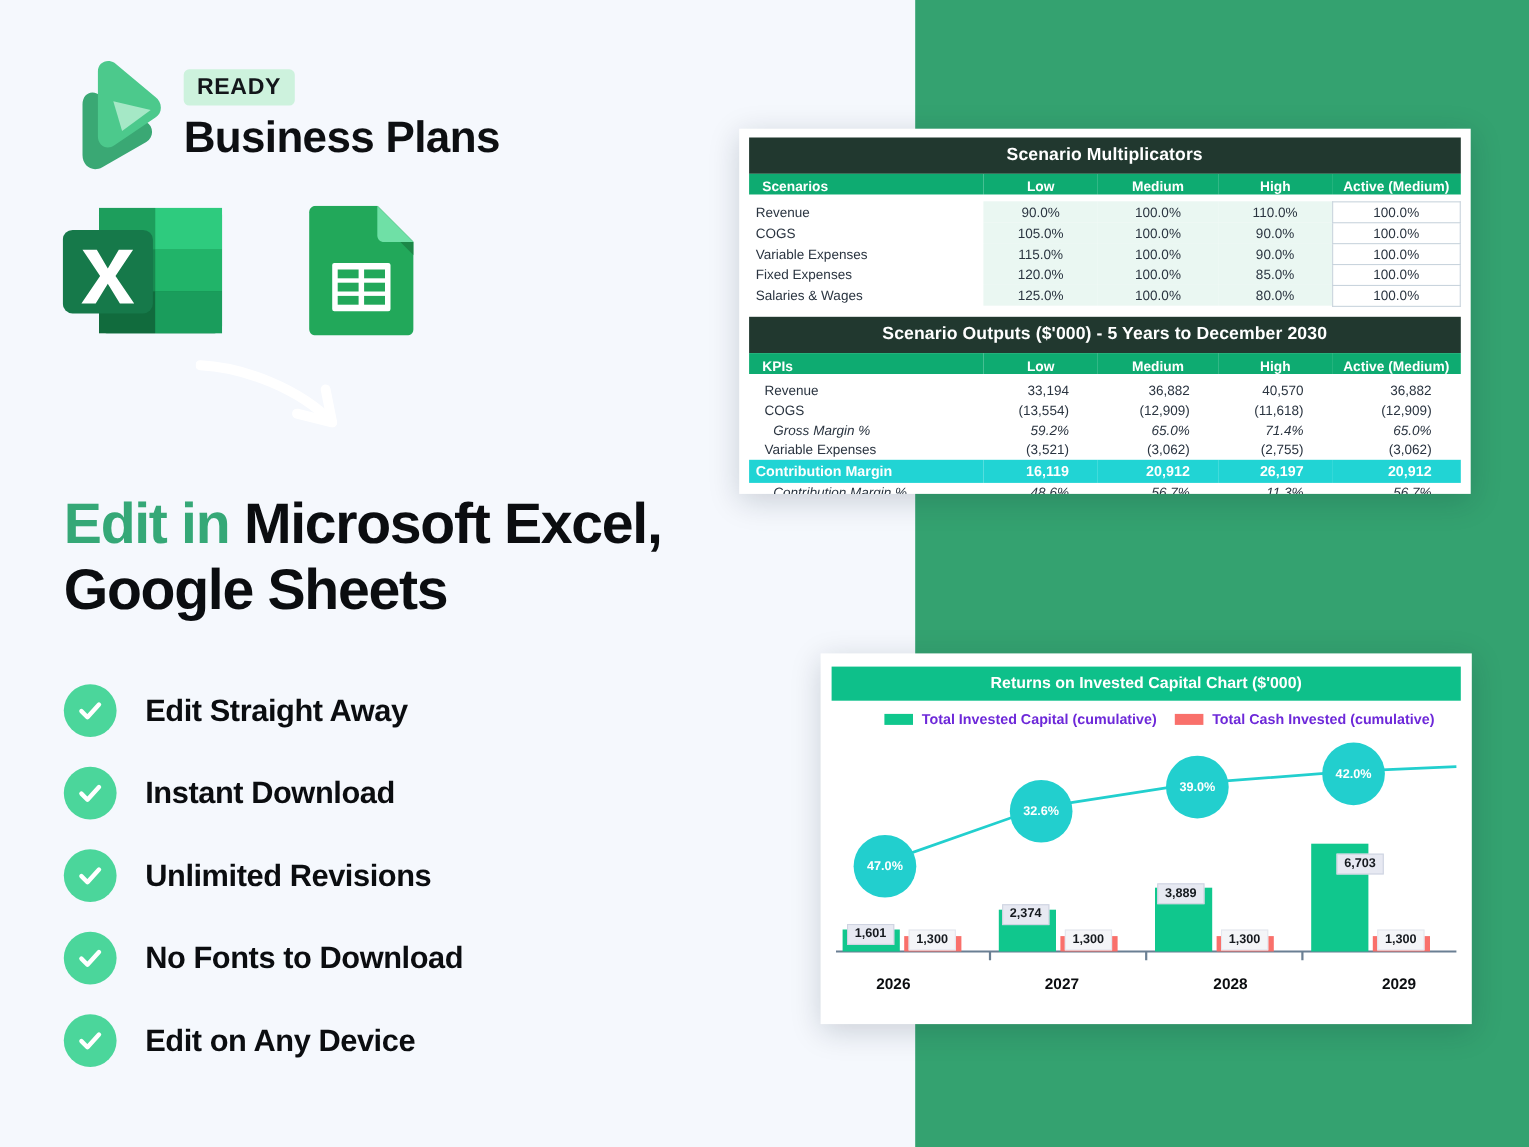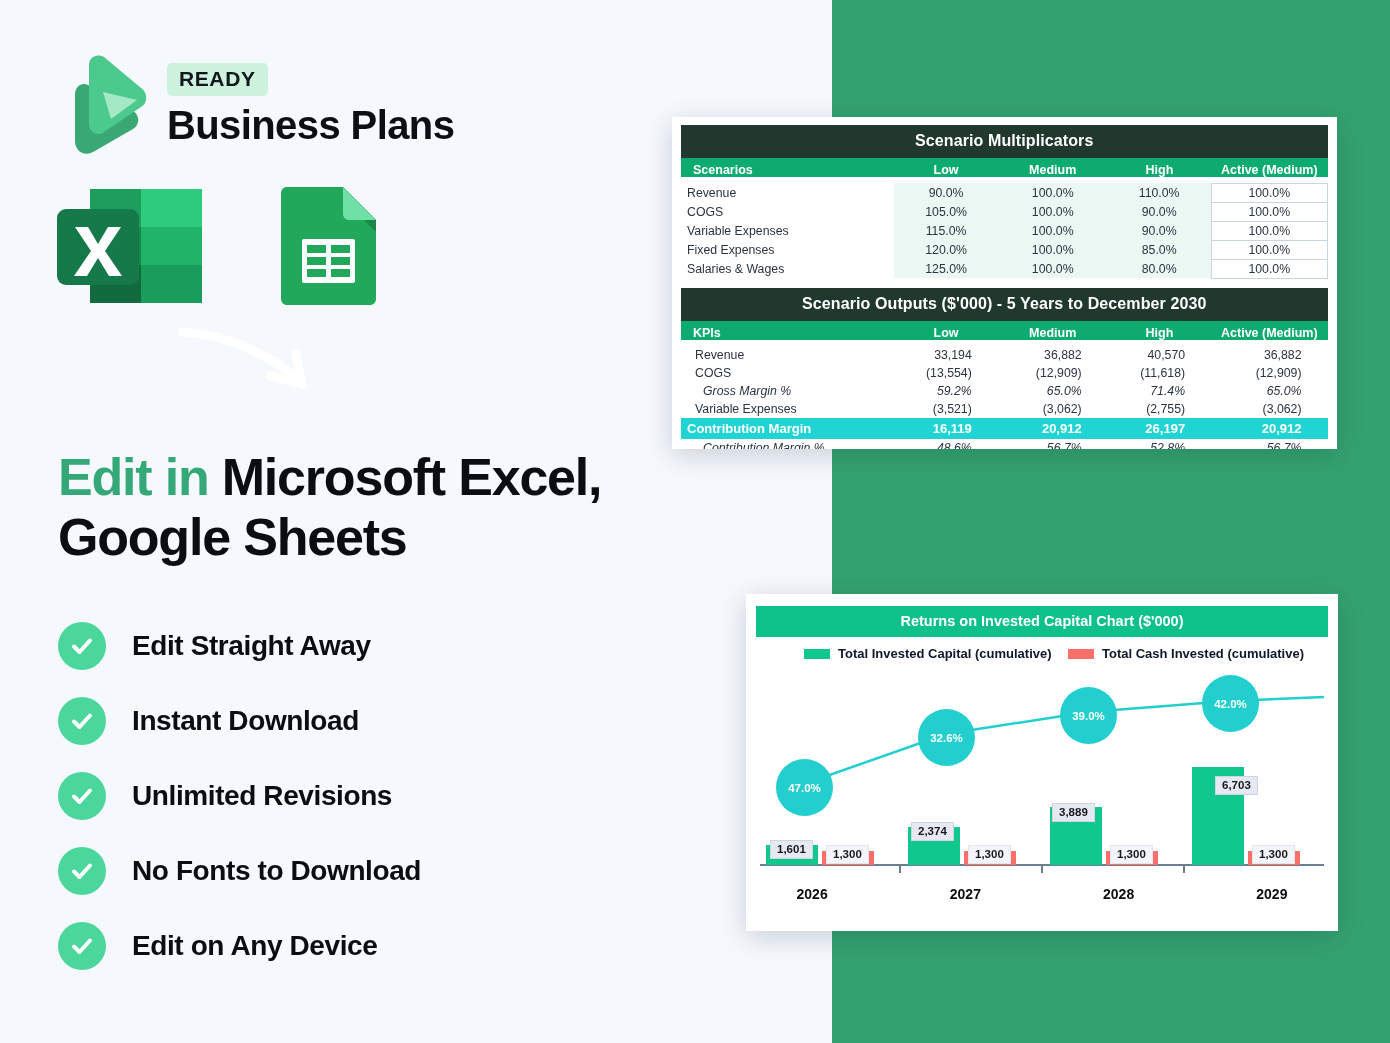--- a/index.html
+++ b/index.html
@@ -150,21 +150,21 @@
     font-size: 14.5px;
     font-weight: 700;
     padding: 7px 0 8px;
   }
   .legend {
     display: flex; justify-content: space-between;
     padding: 9px 34px 0 58px;
   }
   .legend-item { display: flex; align-items: center; gap: 8px; }
   .legend-swatch { width: 26px; height: 10px; flex: none; }
-  .legend-text { font-size: 13px; font-weight: 700; color: #0f172a; }
+  .legend-text { font-size: 13px; font-weight: 700; color: #6d28d9; }
   .plot { position: relative; margin: 6px 12px 0 12px; height: 228px; }
   .bar-label {
     position: absolute;
     font-size: 11.5px; font-weight: 700; color: #15191e;
     background: #e7e9f2;
     border: 1px solid #cfd4e2;
     padding: 2px 6px 3px;
     white-space: nowrap;
   }
   .bar-label.red {
@@ -407,21 +407,21 @@
             <td class="lbl">Contribution Margin</td>
             <td class="rnum">16,119</td>
             <td class="rnum">20,912</td>
             <td class="rnum">26,197</td>
             <td class="rnum">20,912</td>
           </tr>
           <tr class="data indent">
             <td class="lbl">Contribution Margin %</td>
             <td class="rnum" style="font-style:italic">48.6%</td>
             <td class="rnum" style="font-style:italic">56.7%</td>
-            <td class="rnum" style="font-style:italic">52.8%</td>
+            <td class="rnum" style="font-style:italic">11.3%</td>
             <td class="rnum" style="font-style:italic">56.7%</td>
           </tr>
           <tr class="data">
             <td class="lbl" style="padding-left:14px">Fixed Expenses</td>
             <td class="rnum">(765)</td>
             <td class="rnum">(637)</td>
             <td class="rnum">(542)</td>
             <td class="rnum">(637)</td>
           </tr>
         </tbody>

